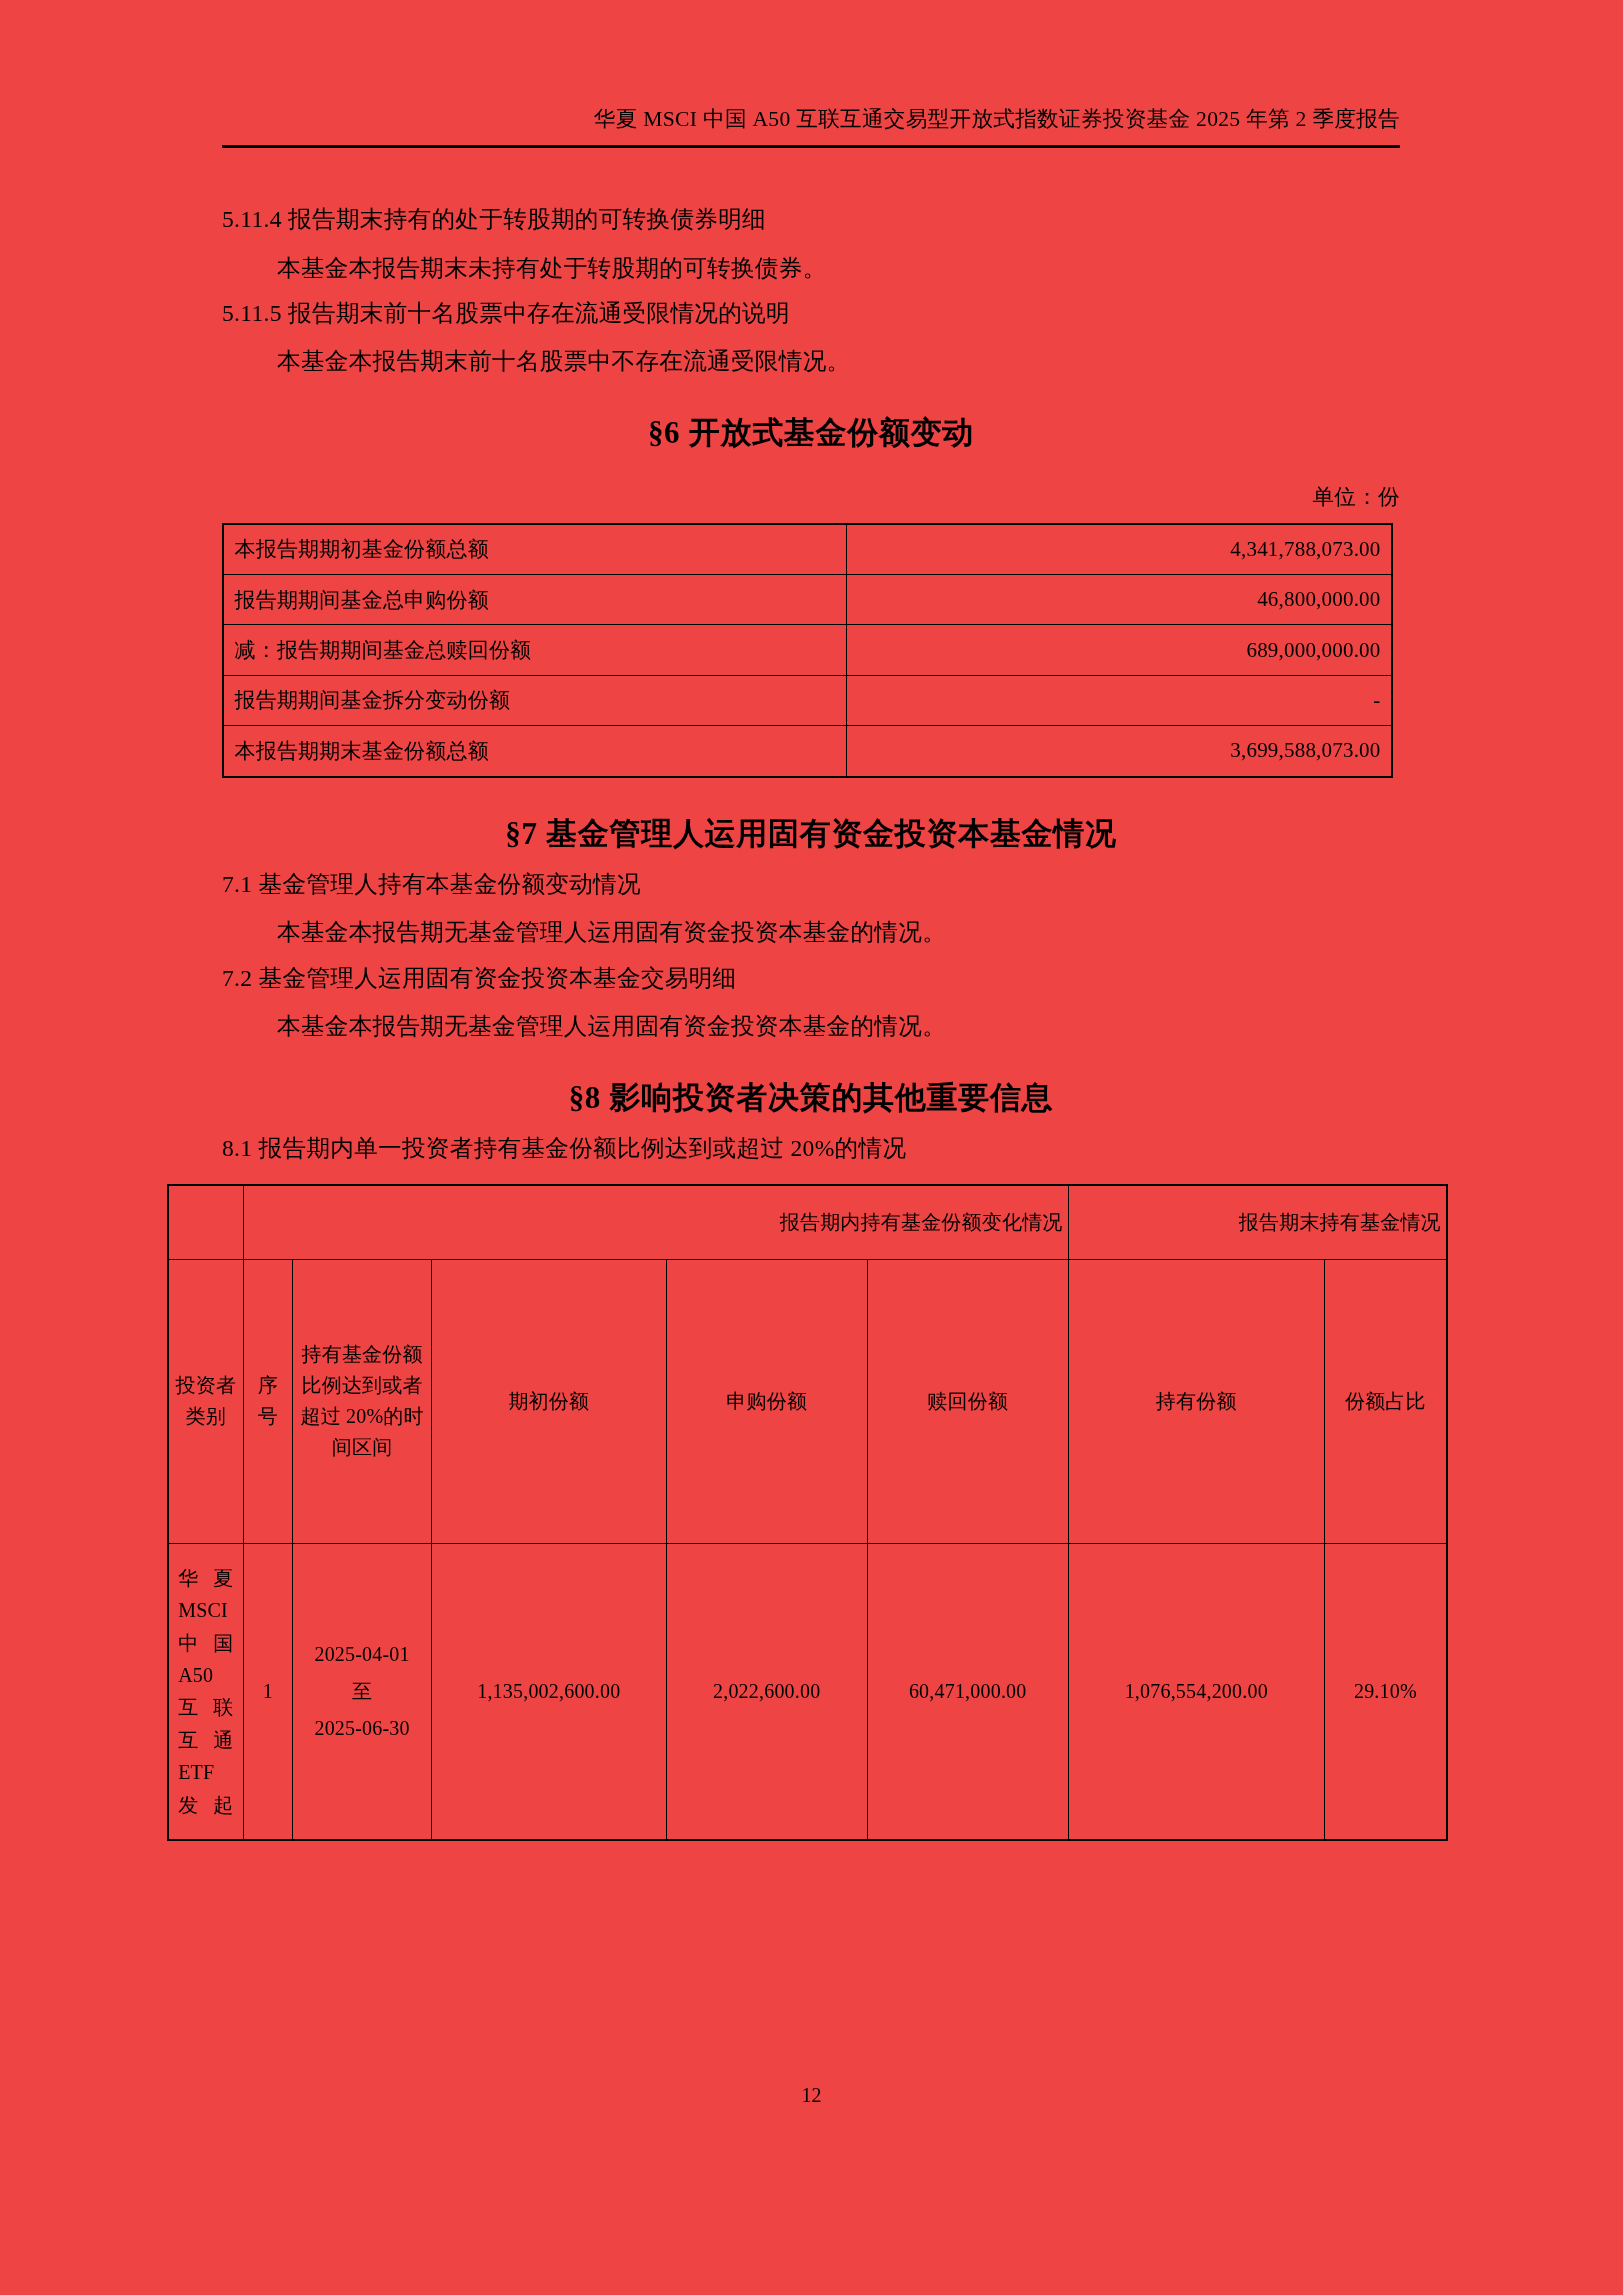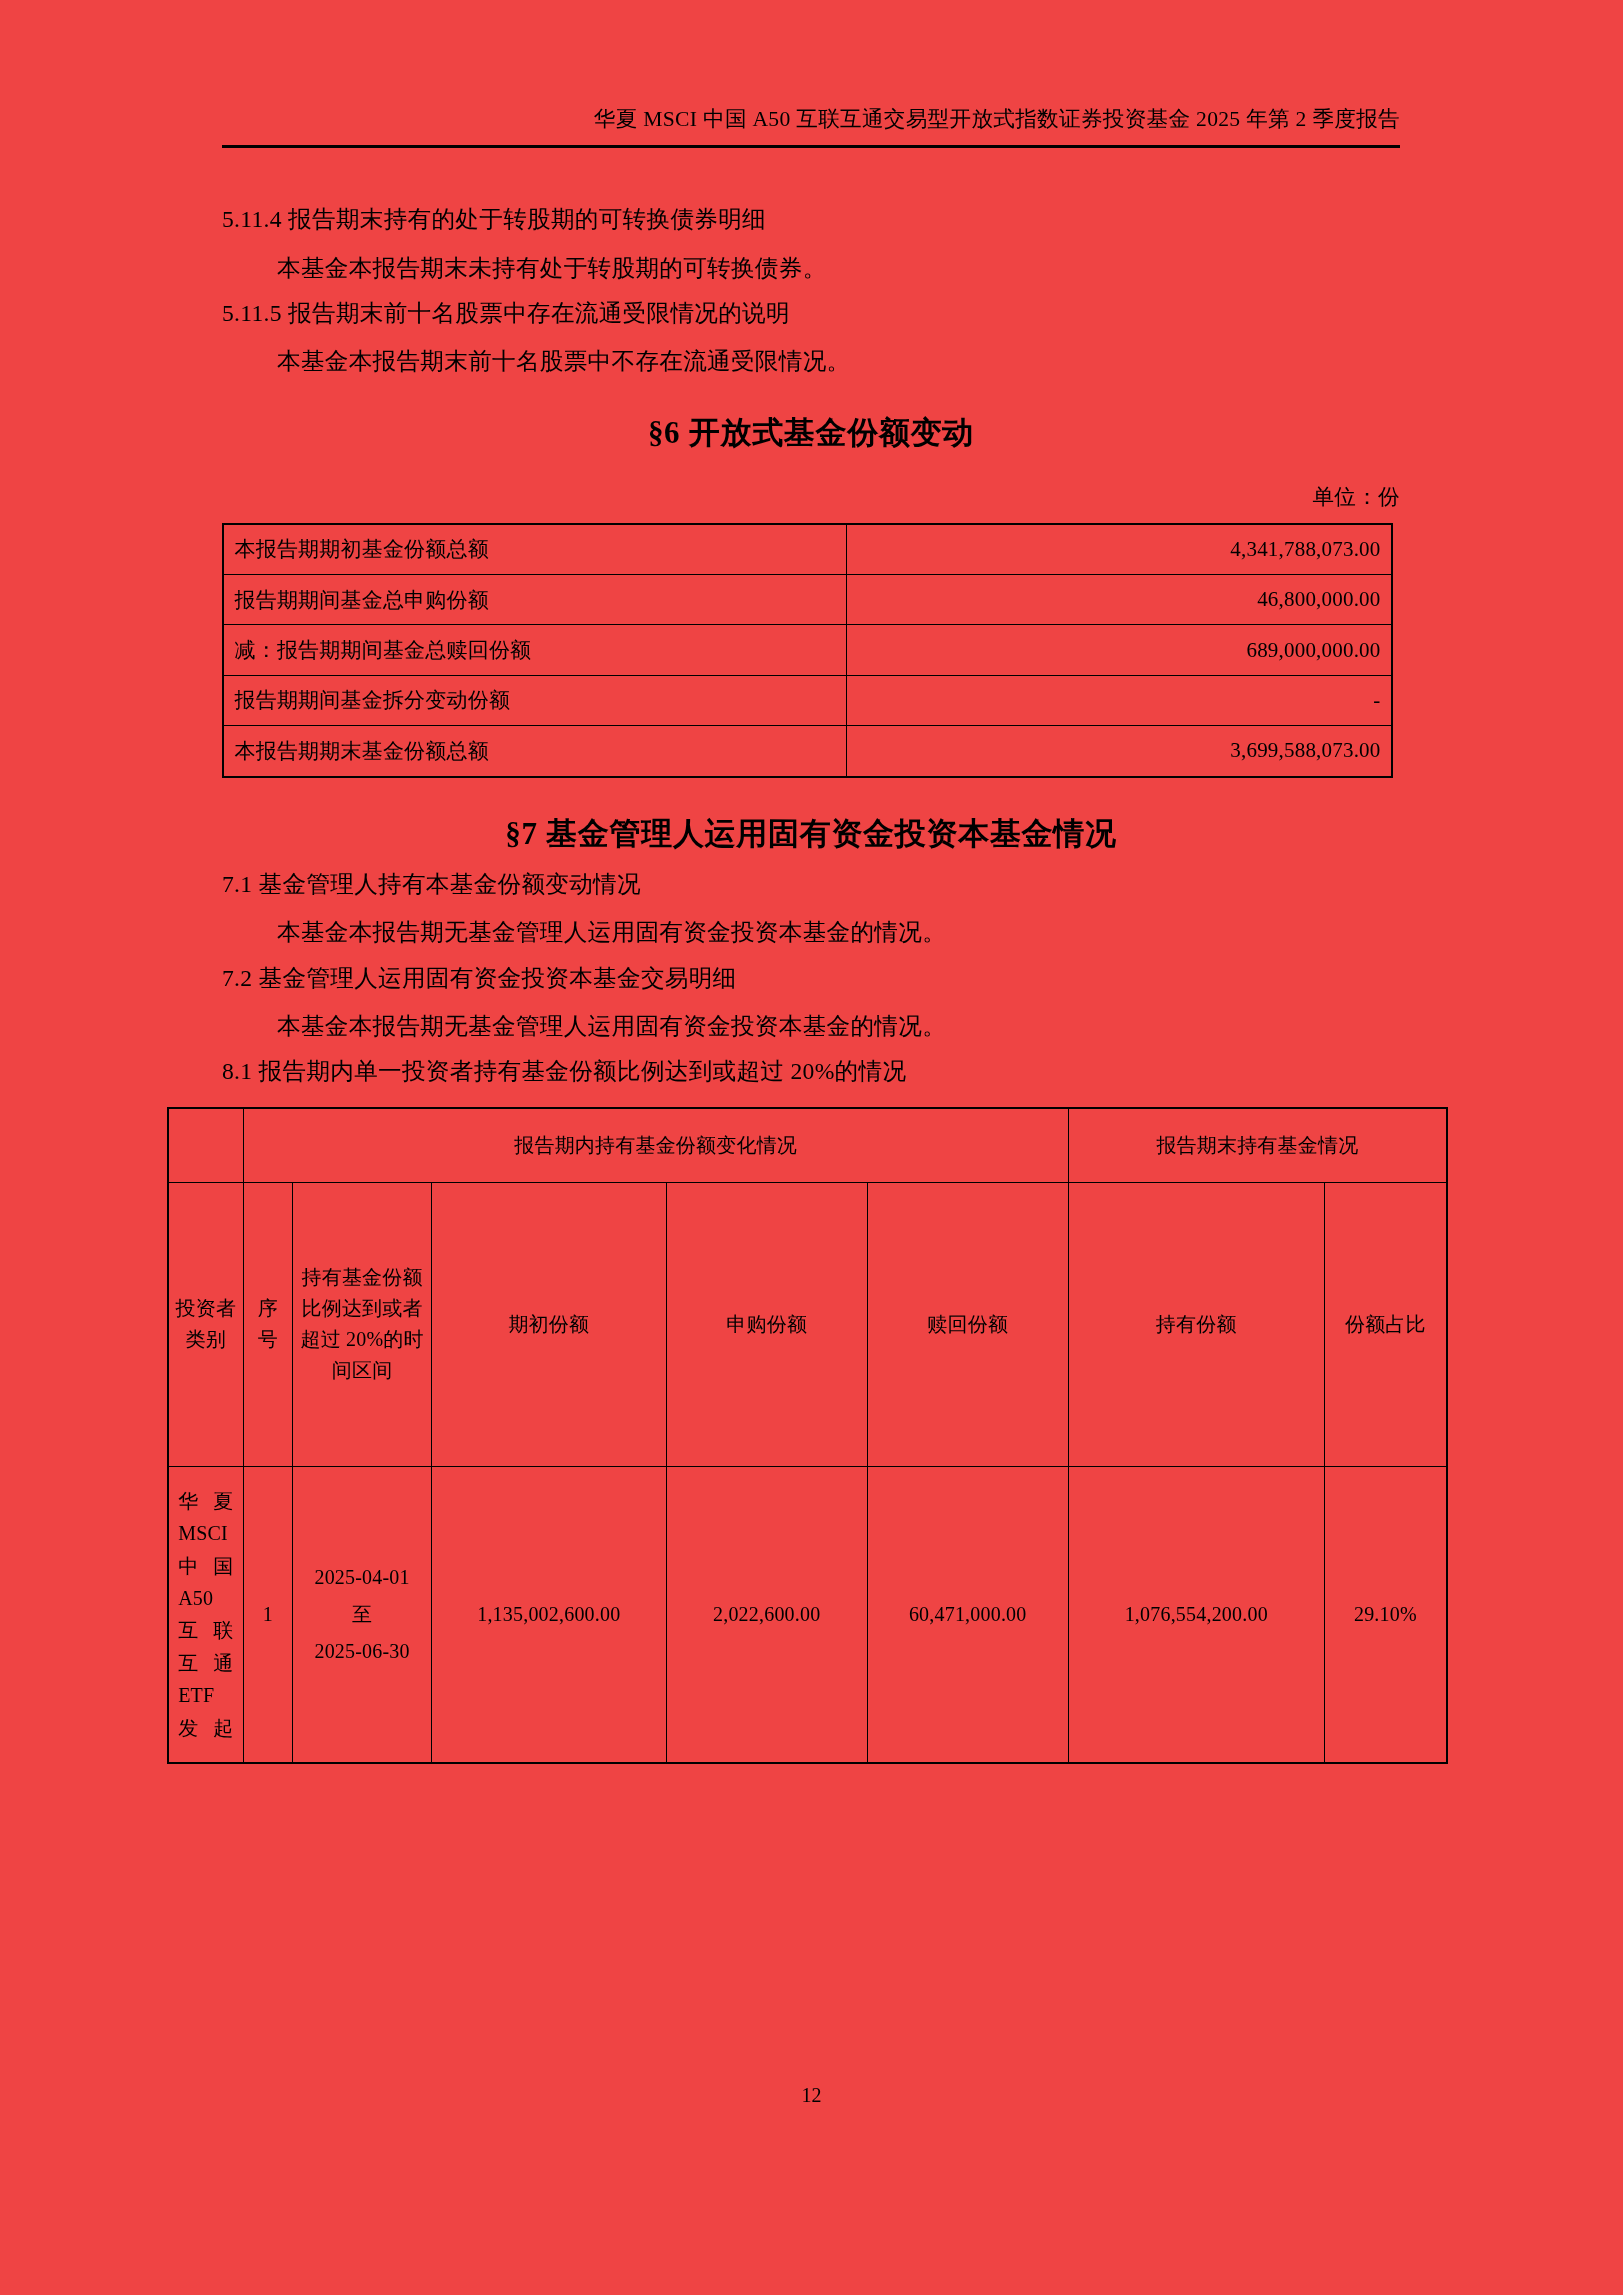--- a/index.html
+++ b/index.html
@@ -109,21 +109,21 @@
   .tbl-inv th, .tbl-inv td {
     border: 1.3px solid #000;
     font-size: 20px;
     font-weight: normal;
     padding: 3.9px 5.2px;
     letter-spacing: 0.2px;
     vertical-align: middle;
     text-align: center;
     line-height: 1.5;
   }
-  .tbl-inv .grp-cell { height: 65px; }
+  .tbl-inv .grp-cell { height: 65px; text-align: right; }
   .tbl-inv .hdr-tall { height: 275px; }
   .tbl-inv .narrow-txt {
     line-height: 1.55;
     word-break: break-all;
   }
   .tbl-inv .data-row td { height: 288px; }
   .tbl-inv td.namecell {
     text-align: justify;
     text-align-last: justify;
     padding: 0 9.2px;
@@ -210,20 +210,21 @@
     </table>
 
     <div class="sec-head">§7  基金管理人运用固有资金投资本基金情况</div>
 
     <div class="sub-head">7.1  基金管理人持有本基金份额变动情况</div>
     <div class="para">本基金本报告期无基金管理人运用固有资金投资本基金的情况。</div>
 
     <div class="sub-head">7.2  基金管理人运用固有资金投资本基金交易明细</div>
     <div class="para">本基金本报告期无基金管理人运用固有资金投资本基金的情况。</div>
 
+    <div class="sec-head">§8  影响投资者决策的其他重要信息</div>
 
     <div class="sub-head">8.1  报告期内单一投资者持有基金份额比例达到或超过 20%的情况</div>
 
     <table class="tbl-inv">
       <colgroup>
         <col class="col-a">
           <col class="col-b">
           <col class="col-c">
           <col class="col-d">
         <col class="col-e">

